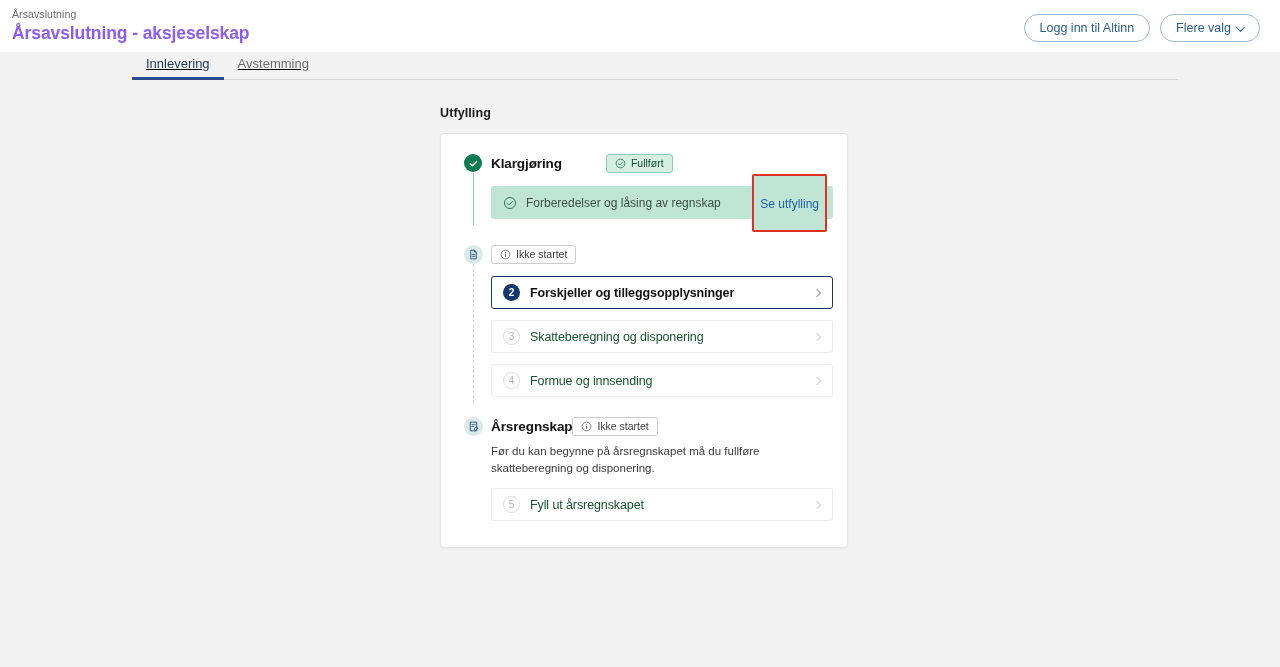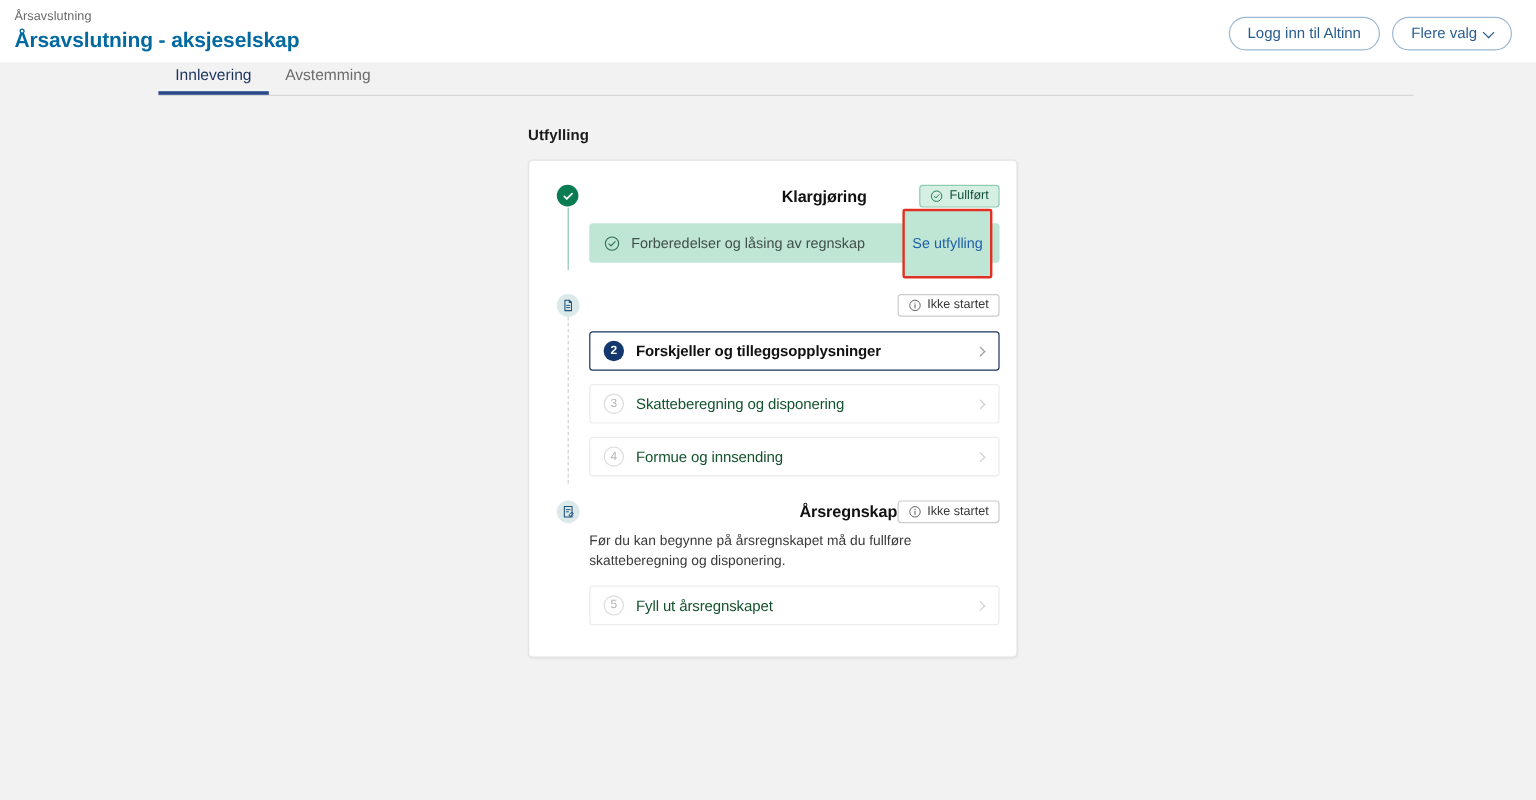--- a/index.html
+++ b/index.html
@@ -24,21 +24,21 @@
   .title-block { padding-left: 0; }
   .eyebrow {
     font-size: 10.5px;
     color: #6a6a6a;
     line-height: 13px;
     letter-spacing: 0.1px;
   }
   .page-title {
     font-size: 17.5px;
     font-weight: bold;
-    color: #0369a1;
+    color: #8b5cf6;
     line-height: 22px;
     letter-spacing: -0.1px;
     margin-top: 1px;
     text-align: center;
   }
   .header-actions {
     display: flex;
     align-items: center;
     gap: 10px;
     margin-top: 6px;
@@ -70,22 +70,23 @@
   .tabbar-wrap {
     background: #f2f2f2;
     padding-top: 2px;
   }
   .tabbar {
     position: relative;
     margin-left: 132px;
     width: 1046px;
     height: 26px;
     display: flex;
-    align-items: flex-start;
+    align-items: center;
     gap: 0px;
+    text-decoration: underline;
   }
   .tabbar::after {
     content: "";
     position: absolute;
     left: 0; right: 0; bottom: 0;
     height: 1px;
     background: #d7d7d7;
   }
   .tab {
     position: relative;
@@ -168,21 +169,21 @@
   .connector.solid { background: #93c3b5; }
   .connector.dotted {
     border-left: 1px dashed #cfcfcf;
     width: 0;
   }
   .step-body { flex: 1 1 auto; padding-bottom: 4px; }
 
   .step-head {
     display: flex;
     align-items: center;
-    justify-content: flex-end;
+    justify-content: flex-start;
     min-height: 22px;
   }
   .step-title {
     font-size: 13.5px;
     font-weight: bold;
     color: #111111;
     letter-spacing: -0.1px;
   }
   .step-desc {
     font-size: 11.5px;

